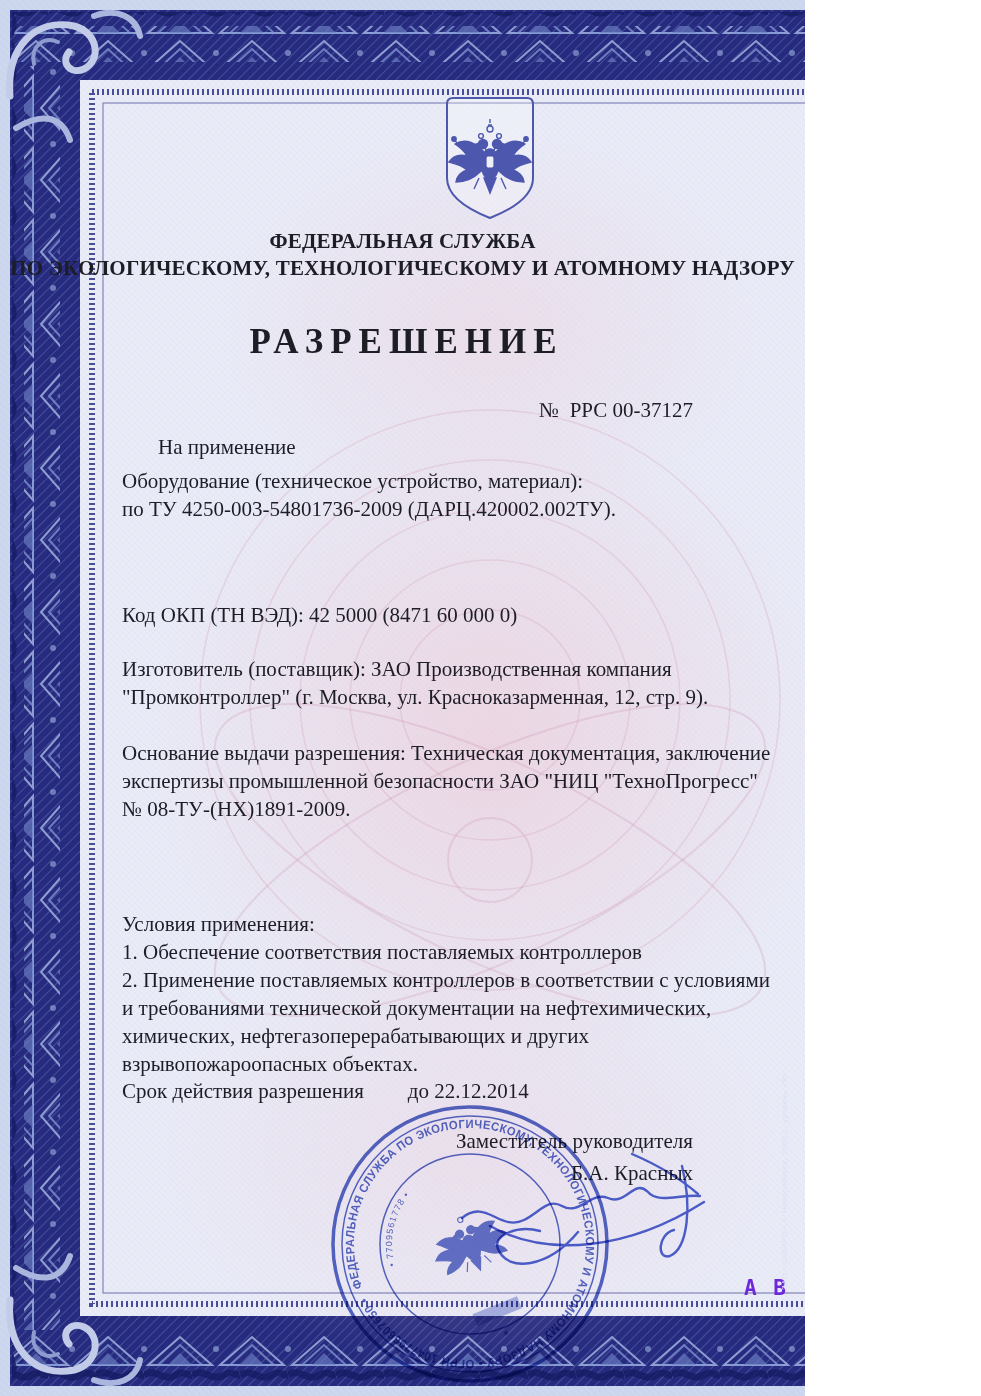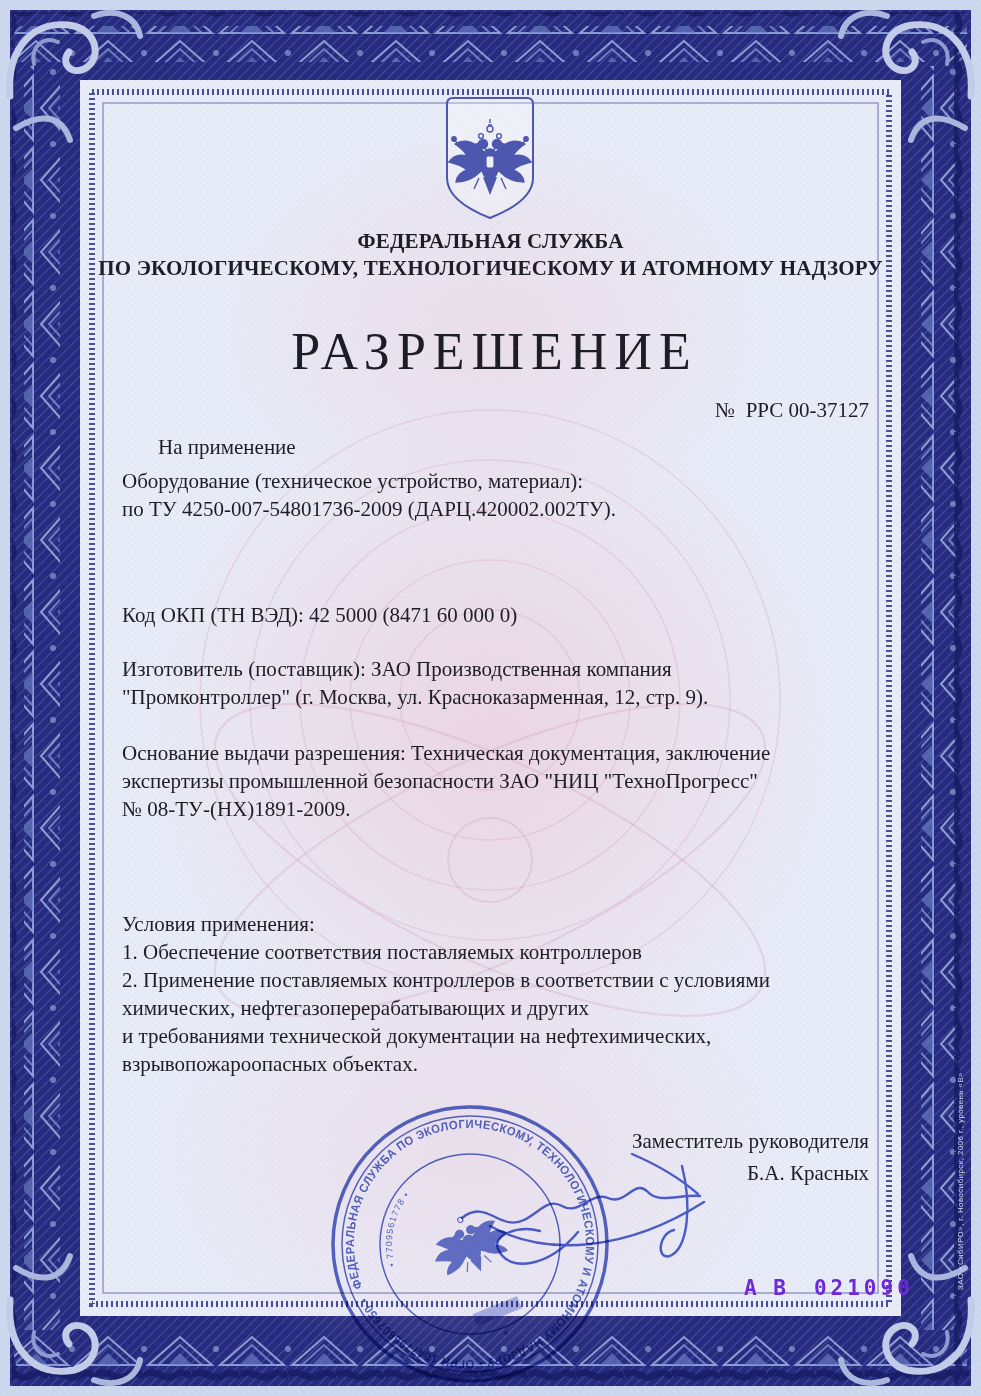--- a/index.html
+++ b/index.html
@@ -1,26 +1,26 @@
 <!DOCTYPE html>
 <html><head>
 <meta charset="utf-8">
 <style>
   html,body{margin:0;padding:0;background:#ffffff;}
   .page{
-    position:relative;width:981px;height:1396px;overflow:hidden;
+    position:relative;width:805px;height:1396px;overflow:hidden;
     font-family:"Liberation Serif","DejaVu Serif",serif;color:#1d1d26;
     background:#cdd7ee;
   }
   .layer{position:absolute;left:0;top:0;}
   .content{position:absolute;inset:0;z-index:5;}
   .abs{position:absolute;white-space:nowrap;}
   .center{left:0;right:0;text-align:center;}
   .agency{font-weight:bold;font-size:21px;letter-spacing:.2px;}
-  .doc-title{font-weight:normal;font-size:52px;letter-spacing:7px;padding-left:8px;}
+  .doc-title{font-weight:bold;font-size:35px;letter-spacing:7px;padding-left:8px;}
   .doc-number{font-size:21px;}
   .body-text{font-size:21px;line-height:28px;}
   .body-block div{white-space:nowrap;}
   .right-align{text-align:center;}
   .serial{font-family:"DejaVu Sans Mono",monospace;font-weight:bold;font-size:21px;letter-spacing:2px;}
   .serial .num{margin-left:26px;letter-spacing:4px;}
   .gap-lg{display:inline-block;width:44px;}
   .gap-md{display:inline-block;width:38px;}
   .stamp{
     position:absolute;left:324px;top:1092px;width:292px;height:304px;
@@ -162,45 +162,48 @@
 
     <div class="abs center doc-title" style="top:322px;">РАЗРЕШЕНИЕ</div>
     <div class="abs doc-number" style="top:366px;right:112px;margin-top:32px;">
       <span>№</span>&nbsp;&nbsp;<span>РРС 00-37127</span>
     </div>
 
     <div class="abs body-text" style="top:433px;left:122px;margin-left:36px;">На применение</div>
 
     <div class="abs body-text body-block" style="top:467px;left:122px;">
       <div>Оборудование (техническое устройство, материал):</div>
-      <div>по ТУ 4250-007-54801736-2009 (ДАРЦ.420002.002ТУ).</div>
+      <div>по ТУ 4250-003-54801736-2009 (ДАРЦ.420002.002ТУ).</div>
     </div>
 
     <div class="abs body-text" style="top:601px;left:122px;">Код ОКП (ТН ВЭД): 42 5000 (8471 60 000 0)</div>
 
     <div class="abs body-text body-block" style="top:655px;left:122px;">
       <div>Изготовитель (поставщик): ЗАО Производственная компания</div>
       <div>"Промконтроллер" (г. Москва, ул. Красноказарменная, 12, стр. 9).</div>
     </div>
 
     <div class="abs body-text body-block" style="top:739px;left:122px;">
       <div>Основание выдачи разрешения: Техническая документация, заключение</div>
       <div>экспертизы промышленной безопасности ЗАО "НИЦ "ТехноПрогресс"</div>
       <div>№ 08-ТУ-(НХ)1891-2009.</div>
     </div>
 
     <div class="abs body-text body-block" style="top:870px;left:122px;margin-top:40px;">
       <div>Условия применения:</div>
       <div>1. Обеспечение соответствия поставляемых контроллеров</div>
       <div>2. Применение поставляемых контроллеров в соответствии с условиями</div>
+      <div>и требованиями технической документации на нефтехимических,</div>
       <div>химических, нефтегазоперерабатывающих и других</div>
-      <div>и требованиями технической документации на нефтехимических,</div>
       <div>взрывопожароопасных объектах.</div>
     </div>
 
+    <div class="abs body-text" style="top:1077px;left:122px;">
+      <span>Срок действия разрешения</span><span class="gap-lg"></span><span>до 22.12.2014</span>
+    </div>
 
     <div class="abs body-text right-align" style="top:1127px;right:112px;">Заместитель руководителя</div>
     <div class="abs body-text right-align" style="top:1159px;right:112px;">Б.А. Красных</div>
 
 
     <div class="abs serial" style="top:1276px;left:744px;color:#6d28d9;">
       <span>А В</span><span class="num">021090</span>
     </div>
   </div>
 

